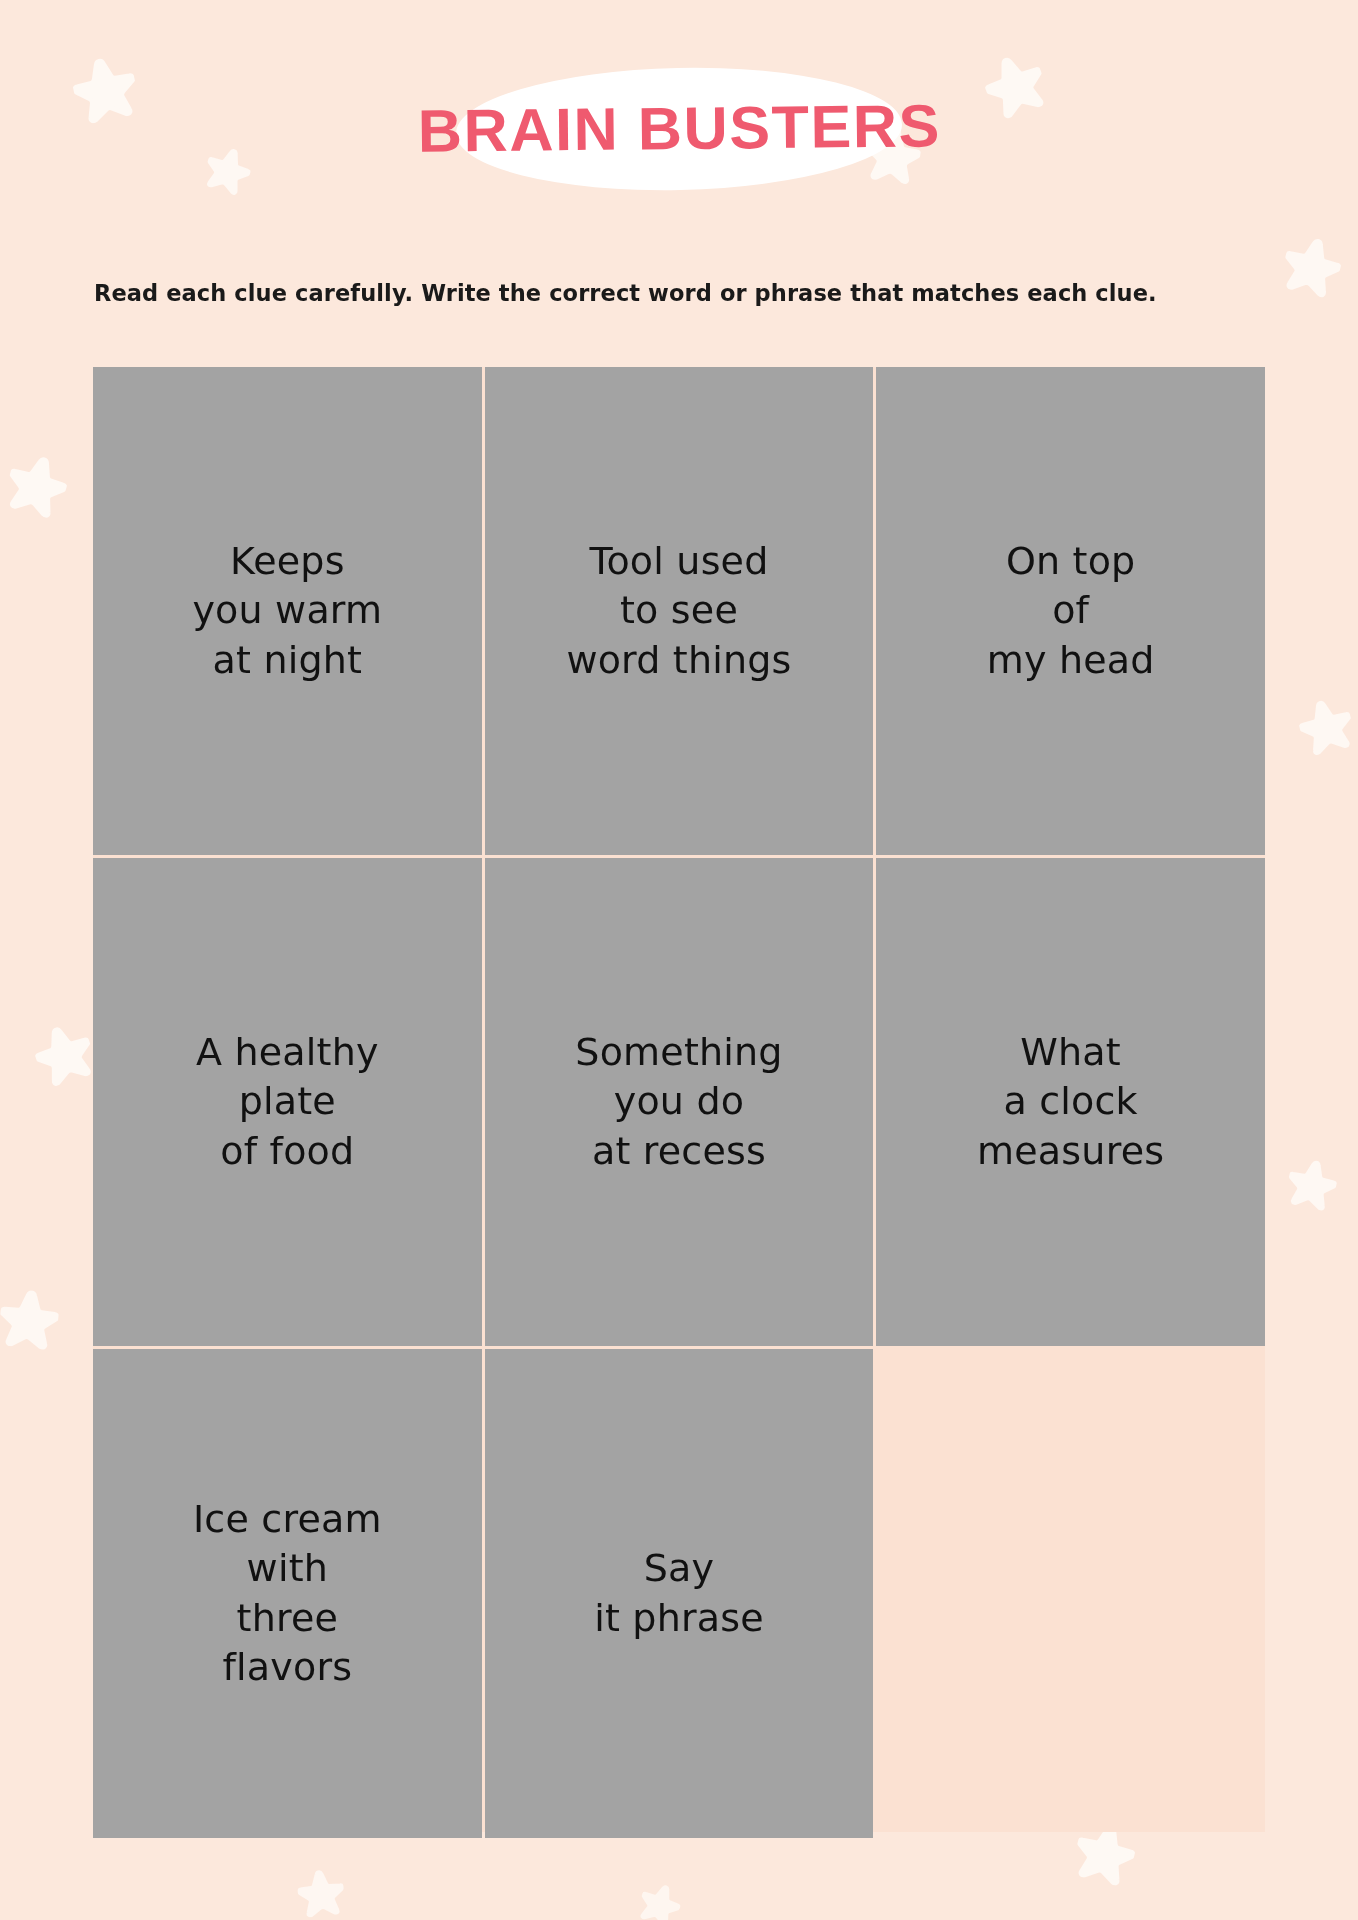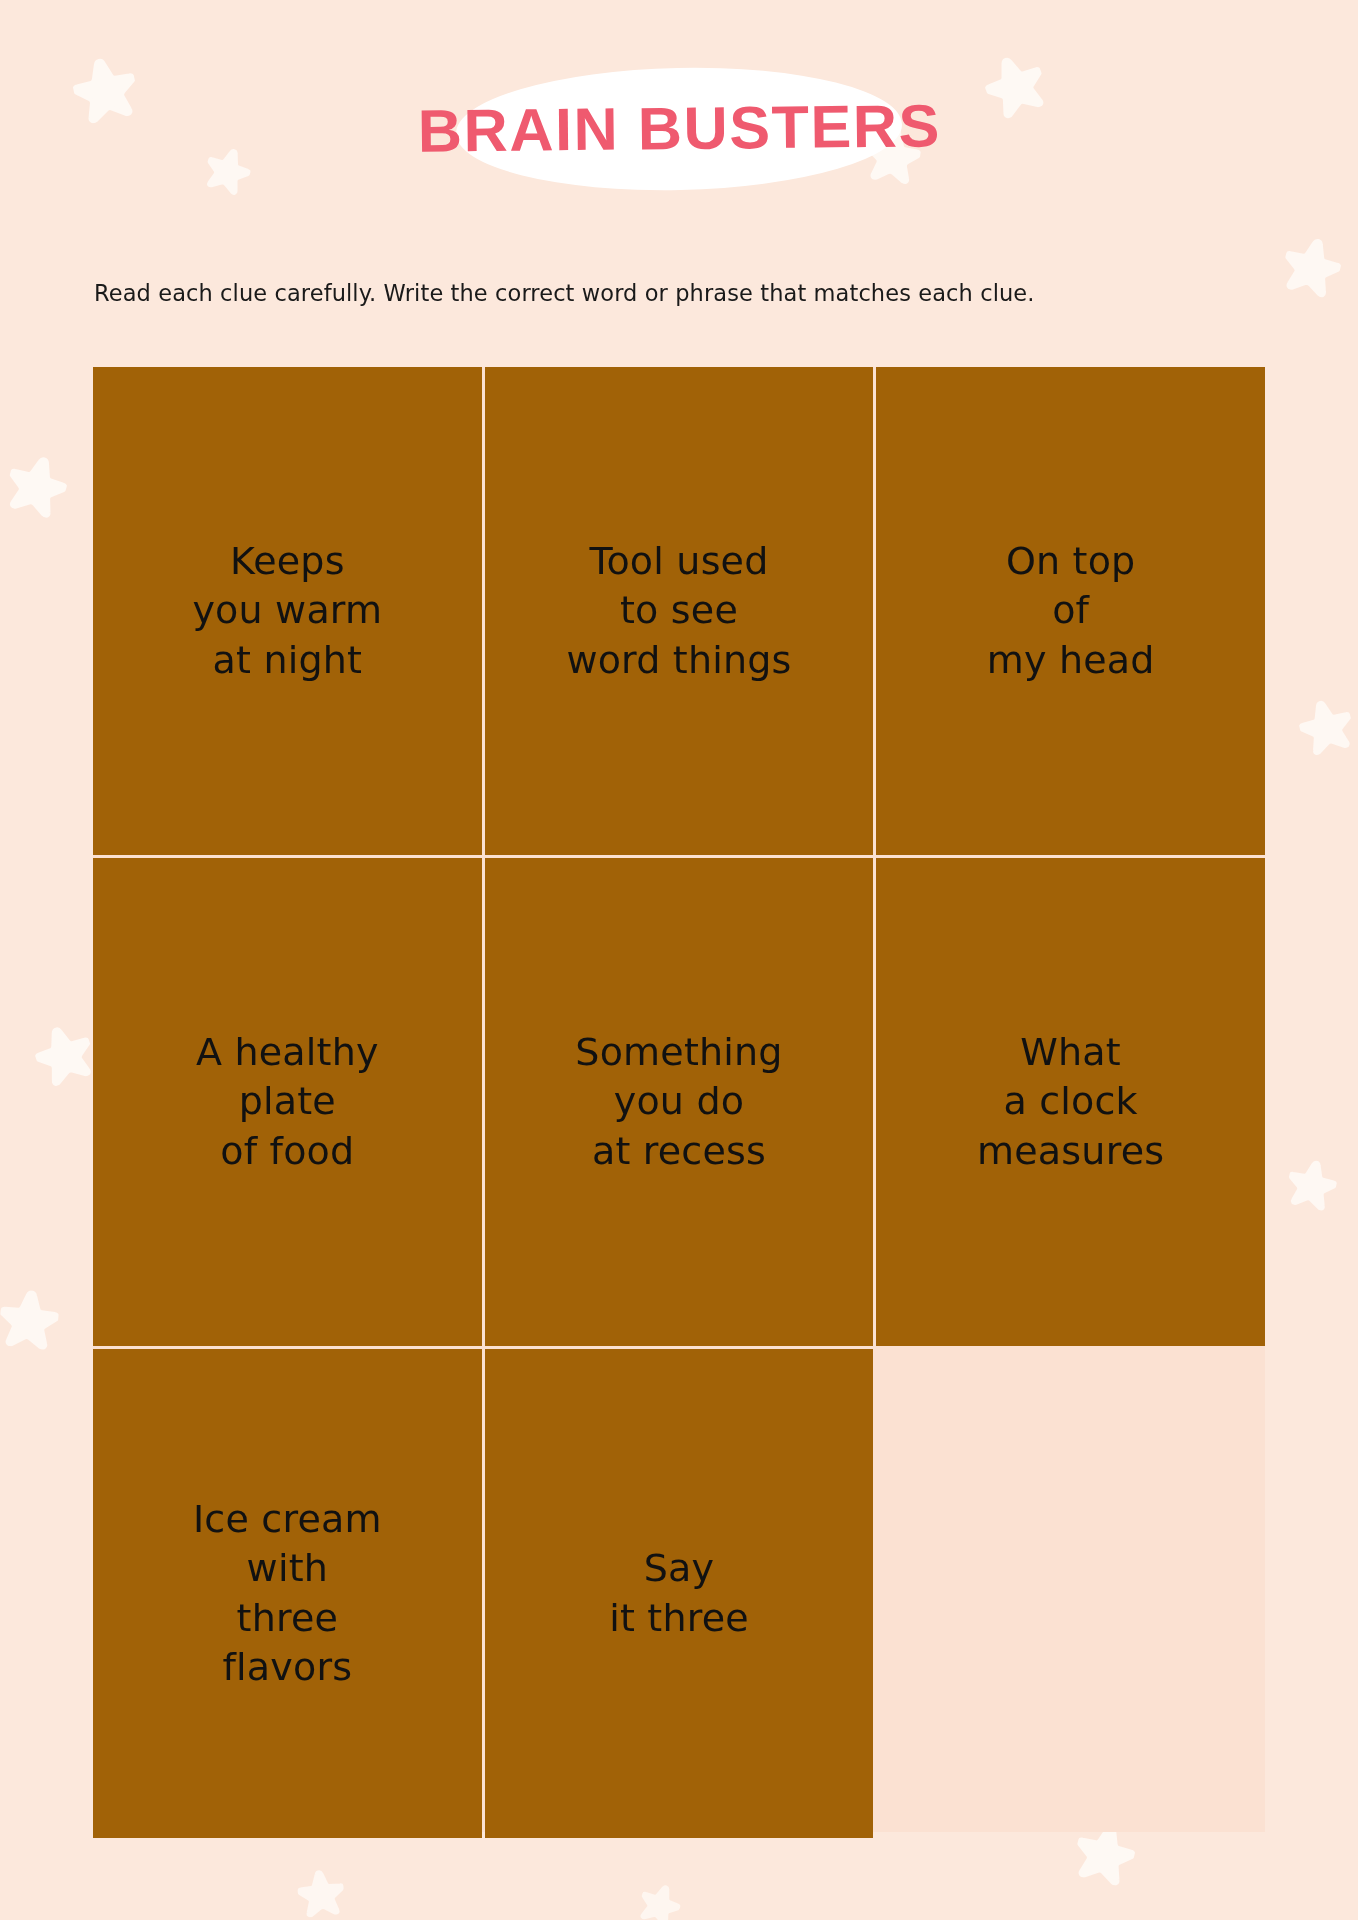--- a/index.html
+++ b/index.html
@@ -60,42 +60,42 @@
   }
 
   
   .instruction {
     position: absolute;
     left: 94px;
     top: 280px;
     width: 1180px;
     font-family: "DejaVu Sans", sans-serif;
     font-size: 22.5px;
-    font-weight: 400;
+    font-weight: 700;
     letter-spacing: 0.1px;
     color: #1A1A1A;
     white-space: nowrap;
   }
 
   
   .clue-grid {
     position: absolute;
     left: 93px;
     top: 367px;
     width: 1172px;
     height: 1465px;
     display: grid;
     grid-template-columns: repeat(3, 1fr);
     grid-template-rows: 488px 488px 489px;
     background: #FBE1D2;
     gap: 3px;
     box-sizing: border-box;
   }
   .clue-cell {
-    background: #a16207;
+    background: #a3a3a3;
     display: flex;
     align-items: center;
     justify-content: center;
     text-align: center;
     padding: 10px 14px;
     box-sizing: border-box;
   }
   .clue-text {
     font-family: "DejaVu Sans", sans-serif;
     font-size: 38px;
@@ -232,17 +232,17 @@
 measures</div>
       </div>
       <div class="clue-cell">
         <div class="clue-text">Ice cream
 with
 three
 flavors</div>
       </div>
       <div class="clue-cell">
         <div class="clue-text">Say
-it three</div>
+it phrase</div>
       </div>
     </div>
 
 </div>
 
 </body></html>

